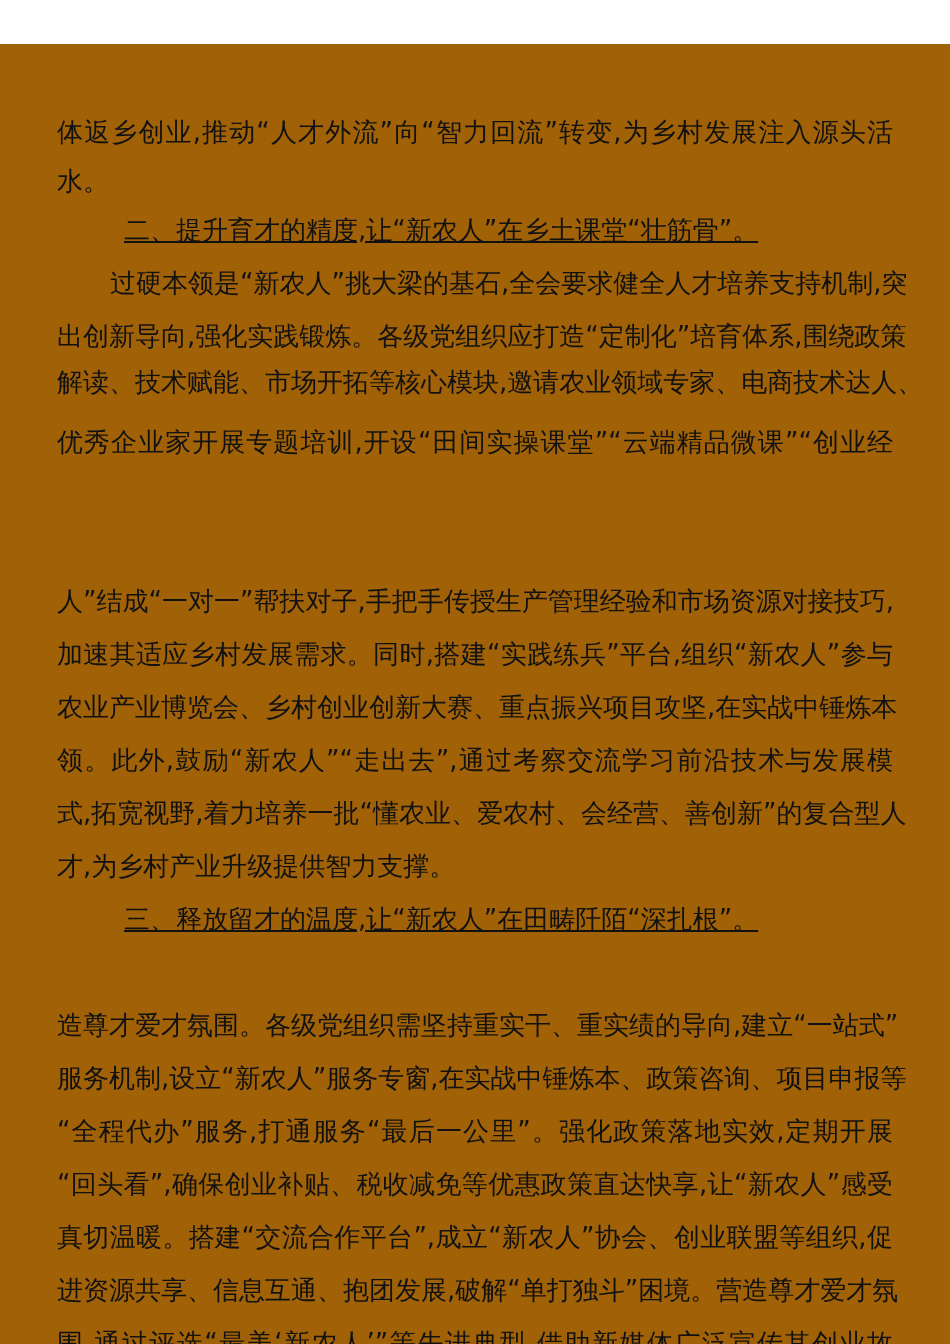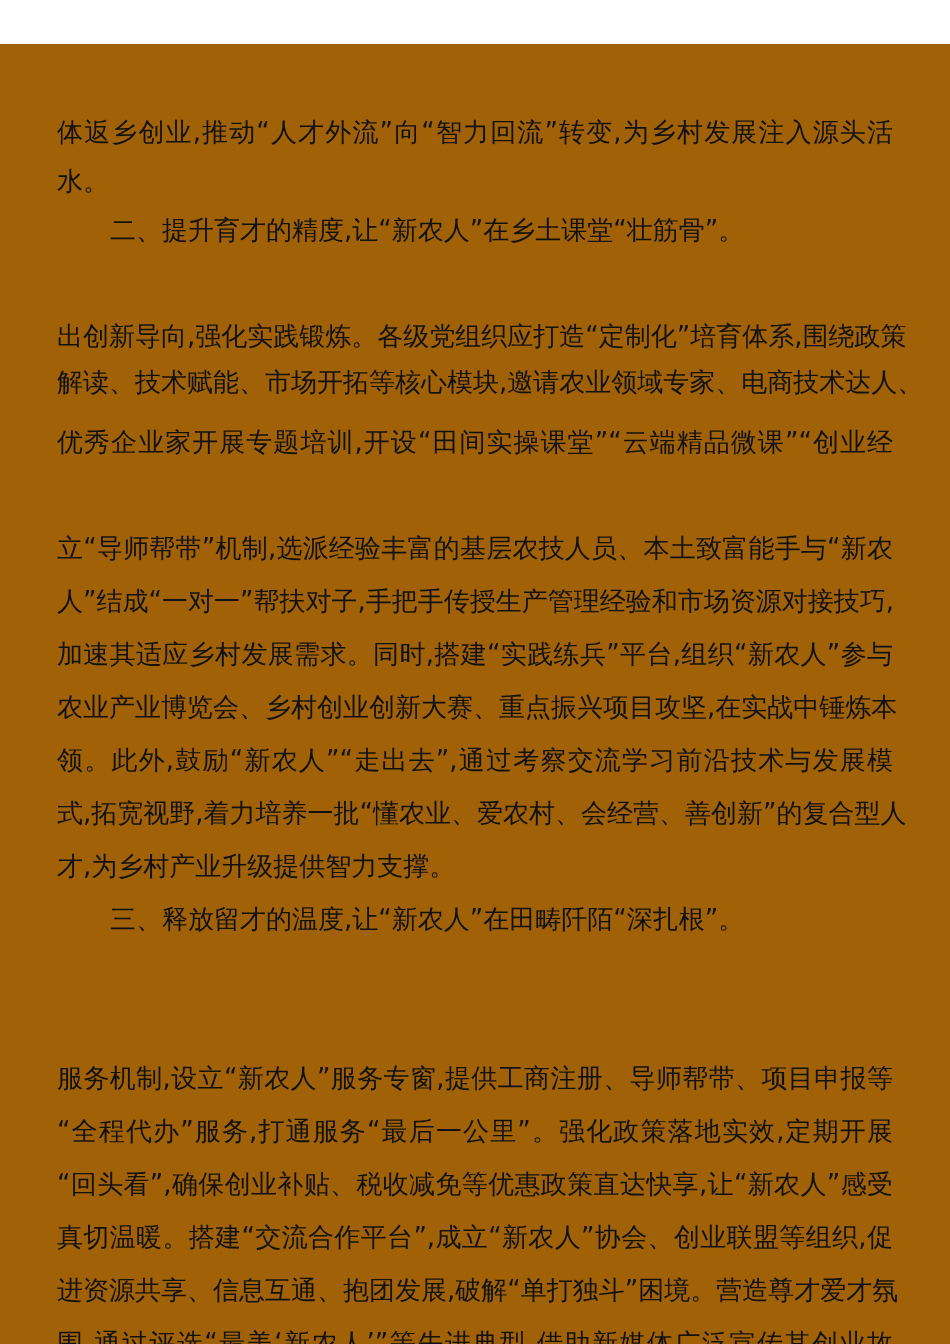--- a/index.html
+++ b/index.html
@@ -14,39 +14,40 @@
     font-size: 26px;
     line-height: 40px;
     color: #111111;
     white-space: nowrap;
     text-align: justify;
     text-align-last: justify;
     letter-spacing: 0px;
   }
   .line.last { text-align-last: left; }
   .line.indent { left: 110px; width: 783px; }
-  .line.heading { left: 110px; width: auto; text-align-last: left; }
+  .line.heading { left: 124px; width: auto; text-align-last: left; text-decoration: underline; }
 </style>
 </head>
 <body>
 
 <div class="page">
   <div class="line" style="top:68px">体返乡创业,推动“人才外流”向“智力回流”转变,为乡村发展注入源头活</div>
   <div class="line last" style="top:117px">水。</div>
   <div class="line heading" style="top:166px">二、提升育才的精度,让“新农人”在乡土课堂“壮筋骨”。</div>
+  <div class="line indent" style="top:219px">过硬本领是“新农人”挑大梁的基石,全会要求健全人才培养支持机制,突</div>
   <div class="line" style="top:272px">出创新导向,强化实践锻炼。各级党组织应打造“定制化”培育体系,围绕政策</div>
   <div class="line" style="top:318px">解读、技术赋能、市场开拓等核心模块,邀请农业领域专家、电商技术达人、</div>
   <div class="line" style="top:378px">优秀企业家开展专题培训,开设“田间实操课堂”“云端精品微课”“创业经</div>
-  <div class="line" style="top:484px">立“导师帮带”机制,选派经验丰富的基层农技人员、本土致富能手与“新农</div>
   <div class="line" style="top:537px">人”结成“一对一”帮扶对子,手把手传授生产管理经验和市场资源对接技巧,</div>
   <div class="line" style="top:590px">加速其适应乡村发展需求。同时,搭建“实践练兵”平台,组织“新农人”参与</div>
   <div class="line" style="top:643px">农业产业博览会、乡村创业创新大赛、重点振兴项目攻坚,在实战中锤炼本</div>
   <div class="line" style="top:696px">领。此外,鼓励“新农人”“走出去”,通过考察交流学习前沿技术与发展模</div>
   <div class="line" style="top:749px">式,拓宽视野,着力培养一批“懂农业、爱农村、会经营、善创新”的复合型人</div>
   <div class="line last" style="top:802px">才,为乡村产业升级提供智力支撑。</div>
   <div class="line heading" style="top:855px">三、释放留才的温度,让“新农人”在田畴阡陌“深扎根”。</div>
-  <div class="line" style="top:1014px">服务机制,设立“新农人”服务专窗,提供工商注册、导师帮带、项目申报等</div>
+  <div class="line" style="top:961px">造尊才爱才氛围。各级党组织需坚持重实干、重实绩的导向,建立“一站式”</div>
+  <div class="line" style="top:1014px">服务机制,设立“新农人”服务专窗,在实战中锤炼本、政策咨询、项目申报等</div>
   <div class="line" style="top:1120px">“回头看”,确保创业补贴、税收减免等优惠政策直达快享,让“新农人”感受</div>
   <div class="line" style="top:1067px">“全程代办”服务,打通服务“最后一公里”。强化政策落地实效,定期开展</div>
   <div class="line" style="top:1173px">真切温暖。搭建“交流合作平台”,成立“新农人”协会、创业联盟等组织,促</div>
   <div class="line" style="top:1226px">进资源共享、信息互通、抱团发展,破解“单打独斗”困境。营造尊才爱才氛</div>
   <div class="line" style="top:1279px">围,通过评选“最美‘新农人’”等先进典型,借助新媒体广泛宣传其创业故</div>
 </div>
 
 </body></html>

